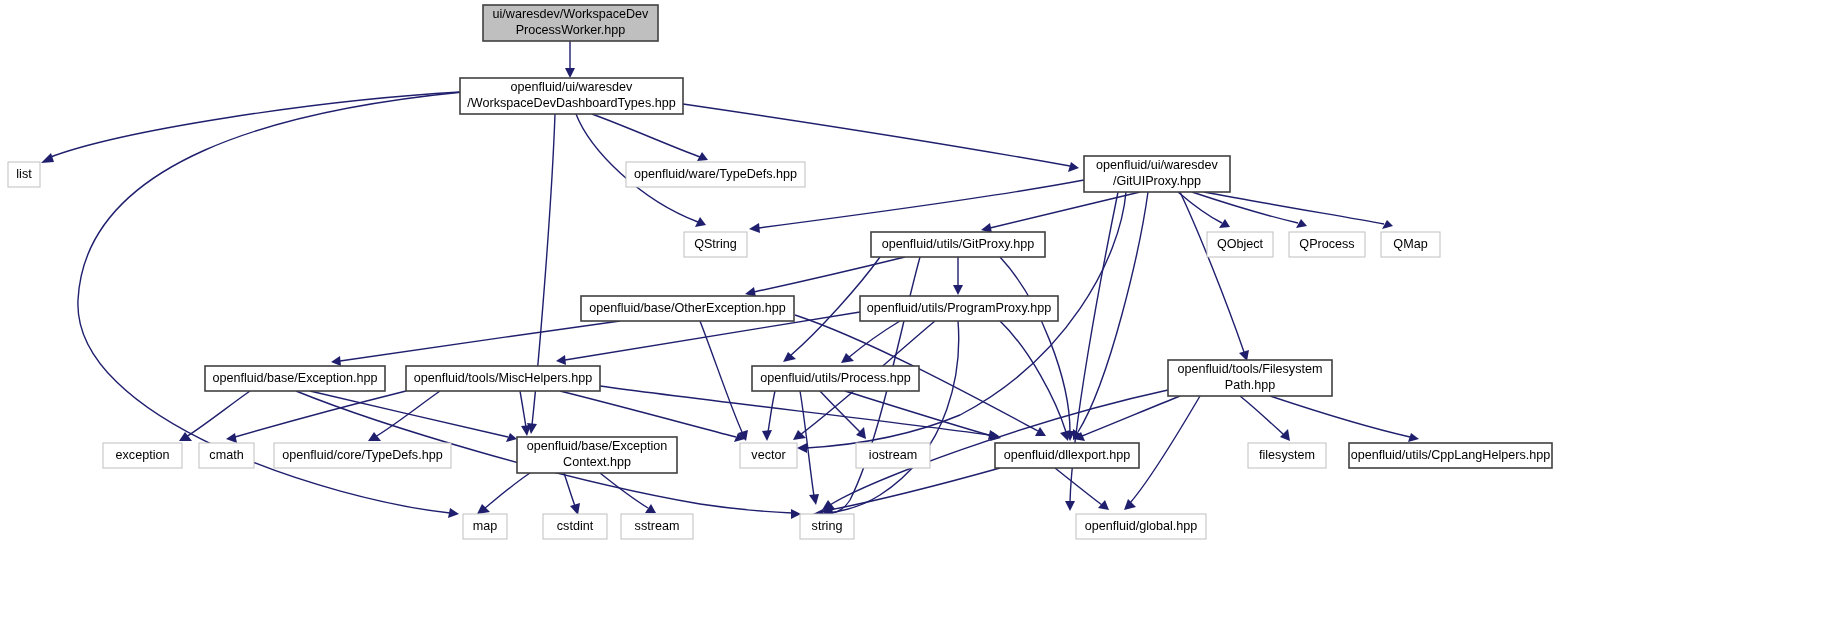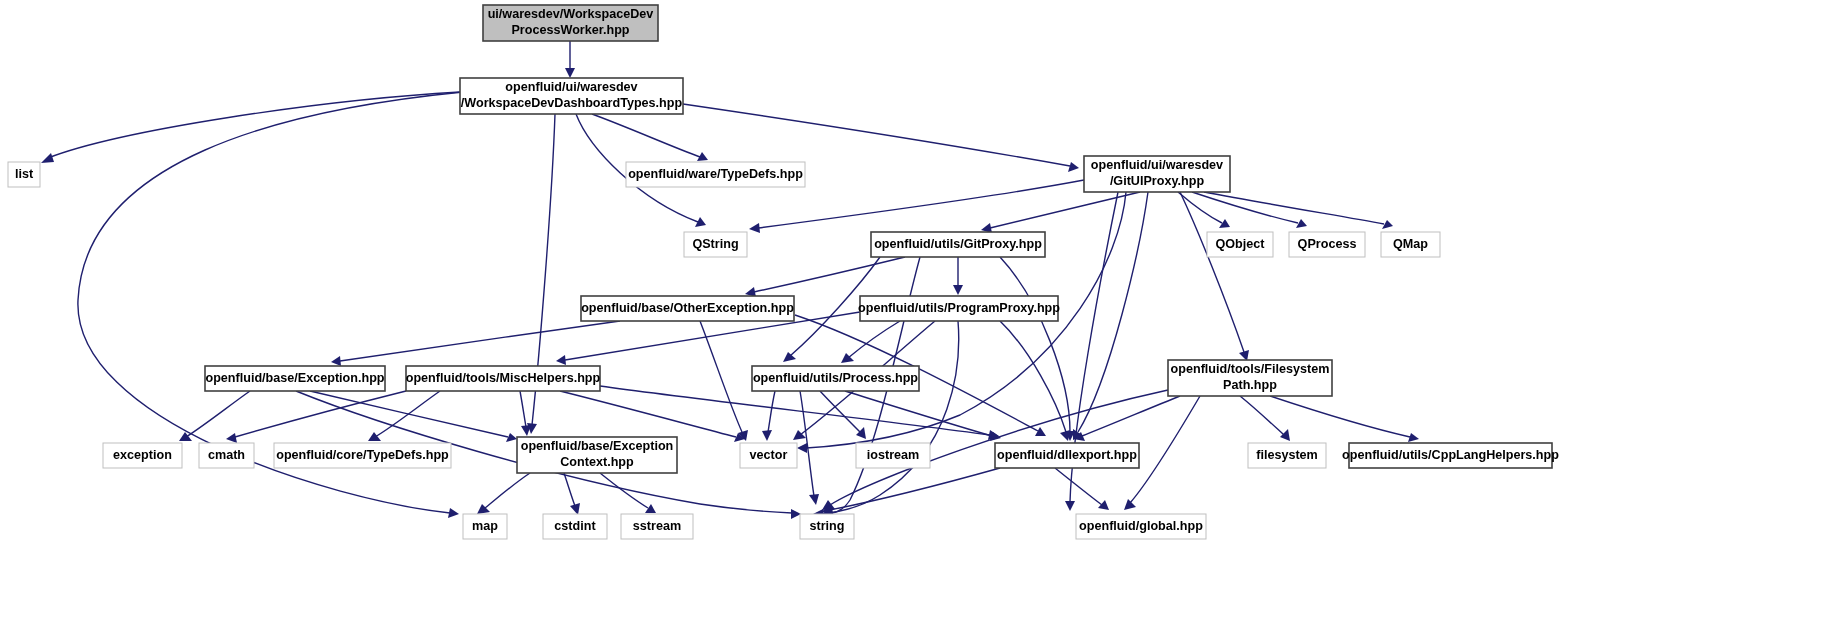--- a/index.html
+++ b/index.html
@@ -7,21 +7,20 @@
     padding: 0;
     background: #ffffff;
   }
   #graph-root {
     position: relative;
     width: 1829px;
     height: 633px;
     background: #ffffff;
     font-family: "Liberation Sans", sans-serif;
     overflow: hidden;
-    font-weight: bold;
   }
   svg.graph-canvas {
     position: absolute;
     left: 0;
     top: 0;
     width: 1829px;
     height: 633px;
   }
   .node-rect {
     fill: #ffffff;

